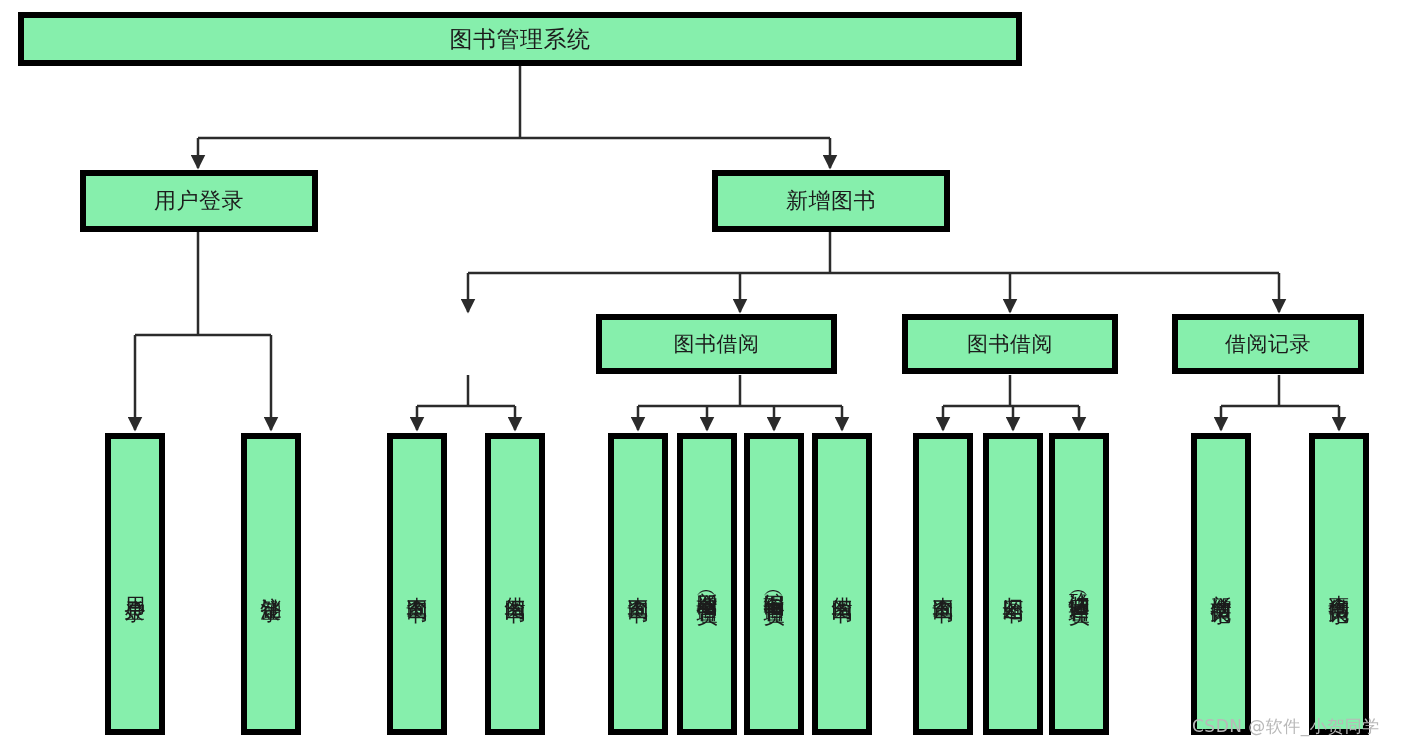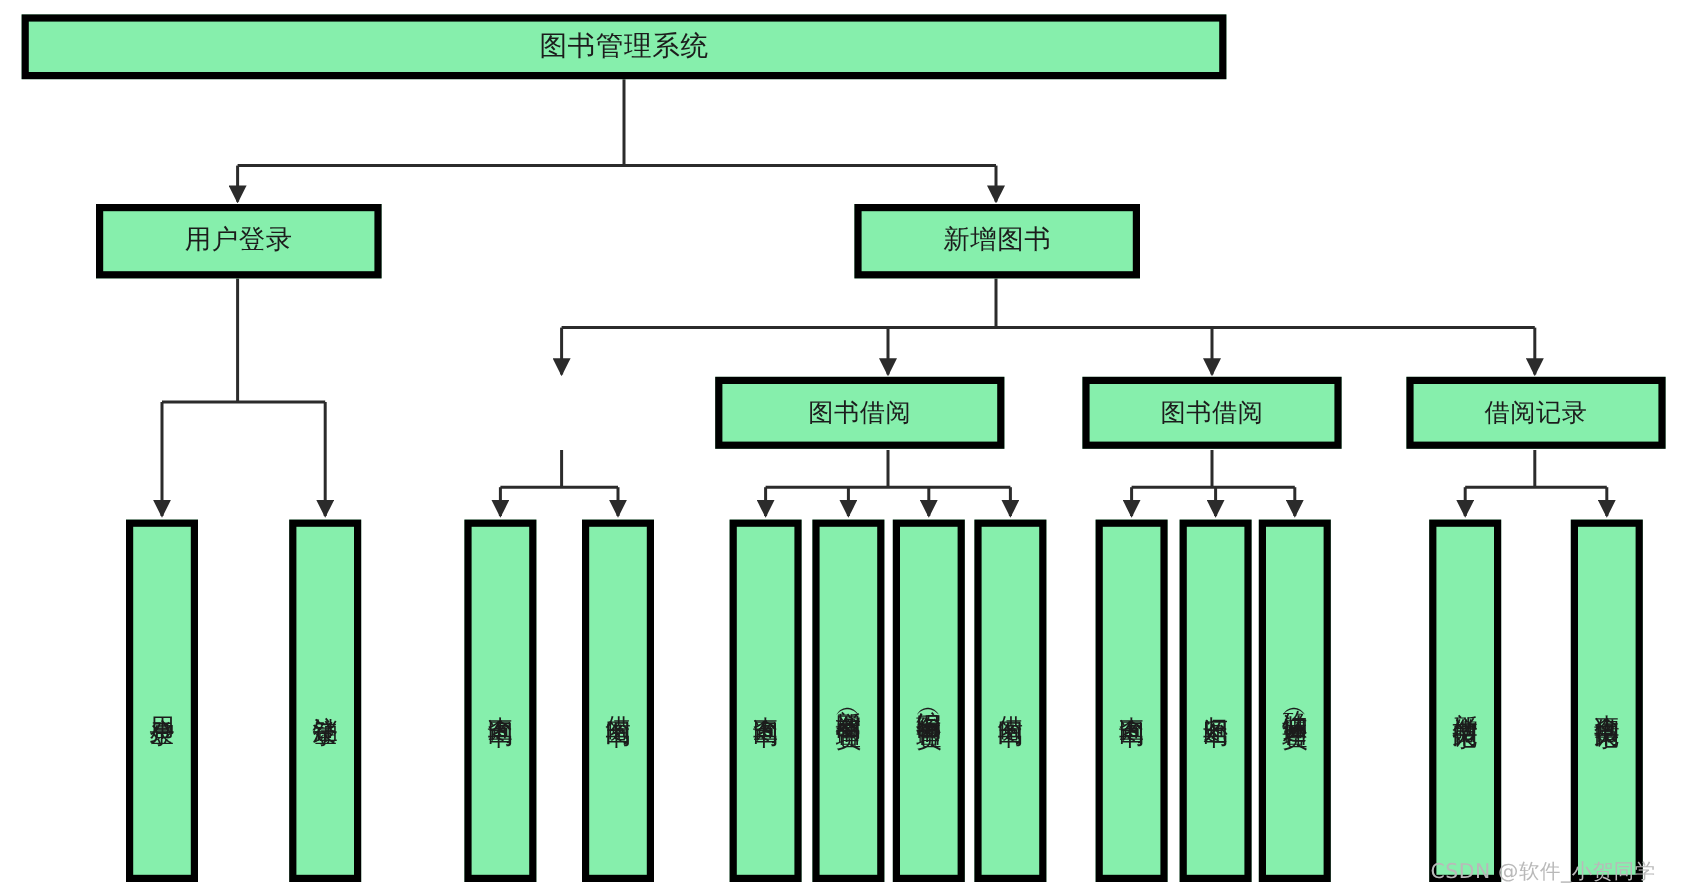--- a/index.html
+++ b/index.html
@@ -139,21 +139,21 @@
   <div class="node-box node-l1" style="left:712px; top:170px; width:238px; height:62px;">
     <span class="node-label">新增图书</span>
   </div>
 
   <div class="node-box node-l2" style="left:596px; top:314px; width:241px; height:60px;">
     <span class="node-label">图书借阅</span>
   </div>
   <div class="node-box node-l2" style="left:902px; top:314px; width:216px; height:60px;">
     <span class="node-label">图书借阅</span>
   </div>
-  <div class="node-box node-l2" style="left:1172px; top:314px; width:216px; height:60px;">
+  <div class="node-box node-l2" style="left:1172px; top:314px; width:192px; height:60px;">
     <span class="node-label">借阅记录</span>
   </div>
 
   <div class="node-box node-leaf" style="left:105px; top:433px; width:60px; height:302px;">
     <span class="node-label">用户登录</span>
   </div>
   <div class="node-box node-leaf" style="left:241px; top:433px; width:60px; height:302px;">
     <span class="node-label">注销登录</span>
   </div>
 

